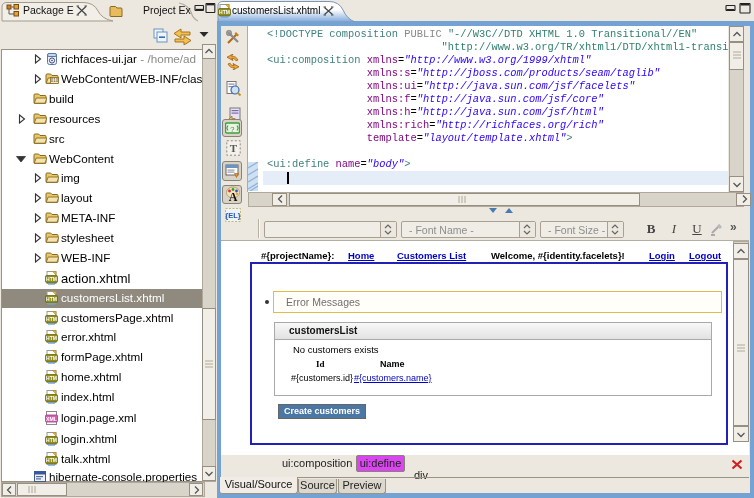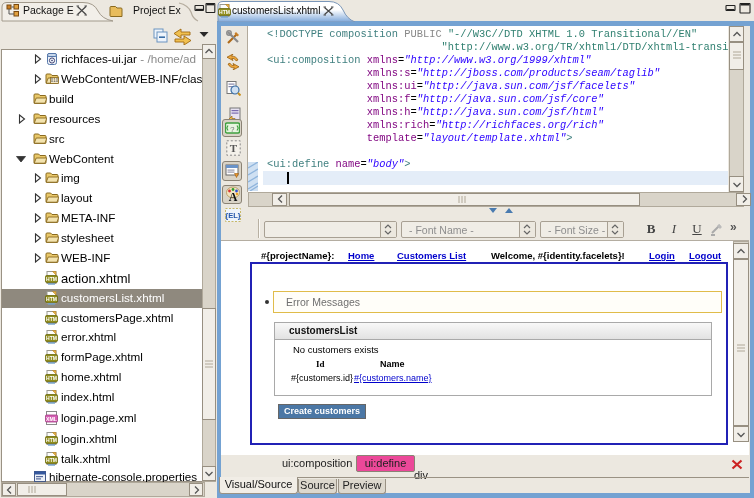--- a/index.html
+++ b/index.html
@@ -16,21 +16,21 @@
       <path d="M3,5 L3,10 L8,10 M5.5,3 L8,3" stroke="#555" fill="none"></path>
     </svg>
 <div style="position:absolute;left:23px;top:4px;width:68px;height:14px;font-size:10.5px;color:#111;">Package E</div>
 <svg style="position:absolute;left:76px;top:5px;width:12px;height:11px;" width="12" height="11" viewBox="0 0 12 11">
       <path d="M1.5,1.5 L10,9.5 M10,1.5 L1.5,9.5" stroke="#444" stroke-width="1.2" fill="none"></path>
       <path d="M0.5,1 L3,1 M8.5,1 L11,1 M0.5,10 L3,10 M8.5,10 L11,10" stroke="#444" stroke-width="1" fill="none"></path>
     </svg>
 <svg style="position:absolute;left:109px;top:4px;width:15px;height:14px;" width="15" height="14" viewBox="0 0 15 14">
       <path d="M1,4 L1,11.5 Q1,12.5 2,12.5 L13,12.5 L13,5 Q13,4 12,4 L8,4 L6.5,2.5 L2,2.5 Q1,2.5 1,3.5 Z" fill="#e8bc5c" stroke="#8a6a20"></path>
     </svg>
-<div style="position:absolute;left:133px;top:4px;width:70px;height:14px;font-size:10.5px;color:#111;">Project Ex</div>
+<div style="position:absolute;left:143px;top:4px;width:70px;height:14px;font-size:10.5px;color:#111;">Project Ex</div>
 <svg style="position:absolute;left:194px;top:3px;width:11px;height:10px;" width="11" height="10" viewBox="0 0 11 10">
       <rect x="1" y="2.5" width="8.5" height="5" rx="0.5" fill="none" stroke="#222" stroke-width="1.1"></rect>
       <path d="M1.5,6.6 H9" stroke="#222" stroke-width="1.5"></path>
     </svg>
 <svg style="position:absolute;left:205px;top:2px;width:12px;height:12px;" width="12" height="12" viewBox="0 0 12 12">
       <rect x="1" y="1.5" width="8.8" height="9" rx="0.5" fill="none" stroke="#222" stroke-width="1.1"></rect>
       <path d="M1.5,2.5 H9.3" stroke="#222" stroke-width="1.7"></path>
     </svg>
 <svg style="position:absolute;left:153px;top:28px;width:17px;height:16px;" width="17" height="16" viewBox="0 0 17 16">
       <rect x="1" y="1" width="9" height="9" fill="#eef4fb" stroke="#6a93c0"></rect>
@@ -429,21 +429,21 @@
     </svg>
 <div style="position:absolute;left:733px;top:259px;width:16px;height:167px;background:#f1eee8;border:1px solid #978f81;"></div>
 <svg style="position:absolute;left:736px;top:344px;width:10px;height:9px;" width="10" height="9" viewBox="0 0 10 9">
       <path d="M1,1 H9 M1,4 H9 M1,7 H9" stroke="#b0a898" stroke-width="1"></path>
     </svg>
 <div style="position:absolute;left:733px;top:426px;width:16px;height:16px;background:#f1eee8;border:1px solid #978f81;"></div>
 <svg style="position:absolute;left:736px;top:430px;width:10px;height:9px;" width="10" height="9" viewBox="0 0 10 9">
       <path d="M1.5,3 L5,6.5 L8.5,3" fill="none" stroke="#555" stroke-width="1.25"></path>
     </svg>
 <div style="position:absolute;left:282px;top:457px;width:80px;height:13px;font-size:11px;color:#222;">ui:composition</div>
-<div style="position:absolute;left:356px;top:455px;width:59px;height:17px;background:#ec4899;border:1px solid #8a8274;border-radius:2px;font-size:11px;color:#222;text-align:center;line-height:15px;">ui:define</div>
+<div style="position:absolute;left:356px;top:455px;width:49px;height:17px;background:#d946ef;border:1px solid #8a8274;border-radius:2px;font-size:11px;color:#222;text-align:center;line-height:15px;">ui:define</div>
 <div style="position:absolute;left:414px;top:457px;width:30px;height:13px;font-size:11px;color:#222;margin-top:12px;">div</div>
 <svg style="position:absolute;left:731px;top:459px;width:12px;height:11px;" width="12" height="11" viewBox="0 0 12 11">
       <path d="M1.5,1.5 L10.5,9.5 M10.5,1.5 L1.5,9.5" stroke="#cc2222" stroke-width="2.2"></path>
     </svg>
 <div style="position:absolute;left:221px;top:477px;width:528px;height:1px;background:#9a9284;"></div>
 <div style="position:absolute;left:219px;top:477px;width:79px;height:17px;background:#f1ede6;border:1px solid #9a9284;border-top:0;border-radius:0 0 3px 3px;font-size:11px;color:#111;text-align:center;line-height:15px;z-index:3;">Visual/Source</div>
 <div style="position:absolute;left:298px;top:479px;width:39px;height:15px;background:#ddd8cd;border:1px solid #9a9284;border-top:0;border-radius:0 0 3px 3px;font-size:11px;color:#222;text-align:center;line-height:13px;">Source</div>
 <div style="position:absolute;left:338px;top:479px;width:48px;height:15px;background:#ddd8cd;border:1px solid #9a9284;border-top:0;border-radius:0 0 3px 3px;font-size:11px;color:#222;text-align:center;line-height:13px;">Preview</div>
 </div>
 </body></html>

